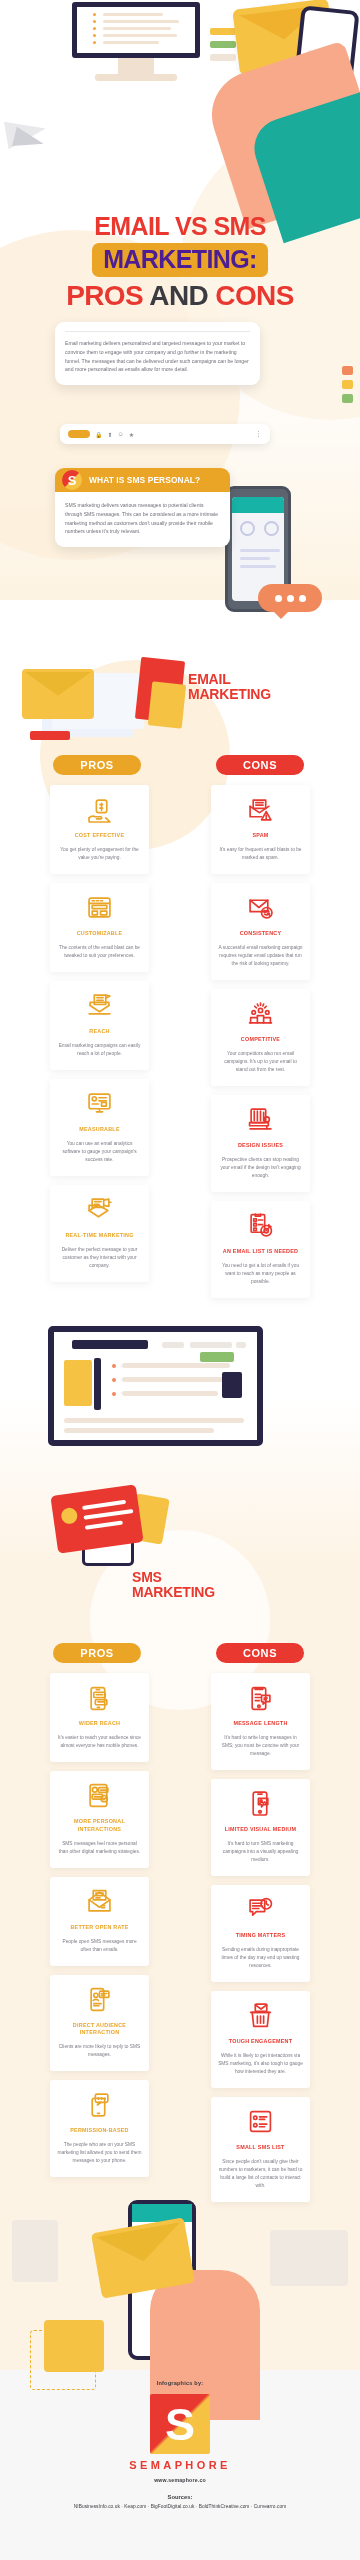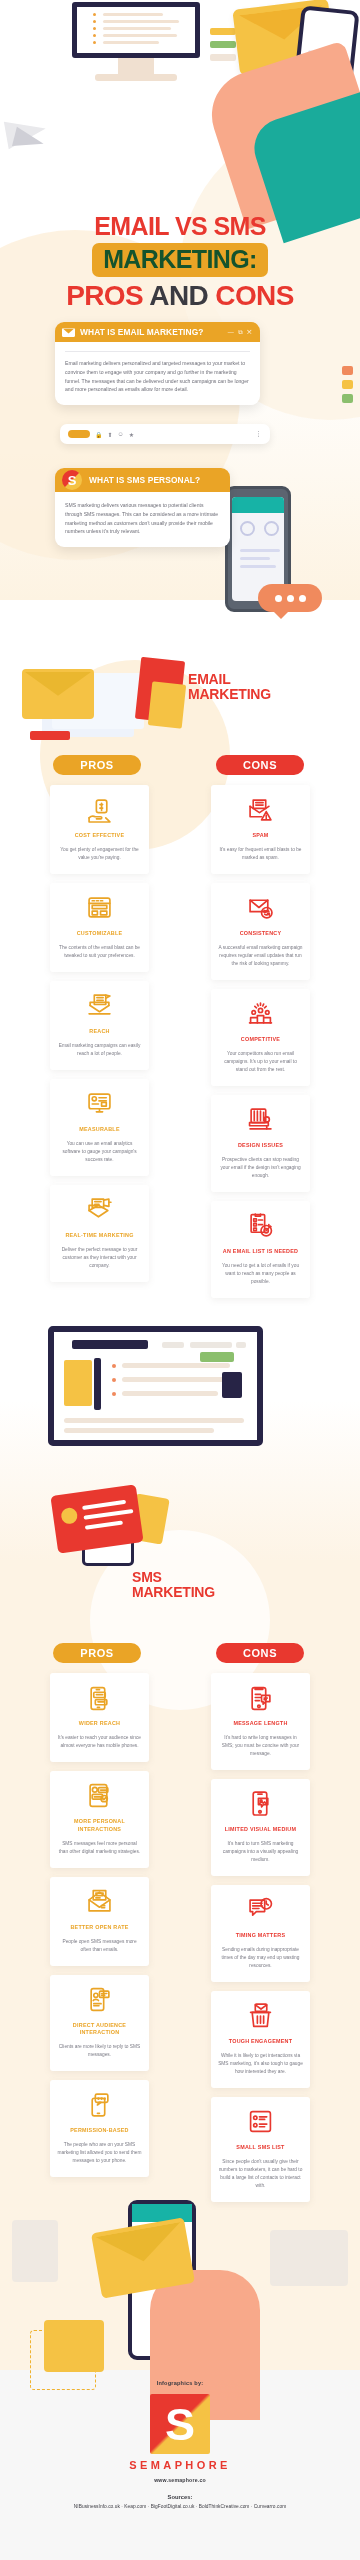--- a/index.html
+++ b/index.html
@@ -81,21 +81,21 @@
     transform: rotate(14deg);
   }
 
   
   .title-wrap { position:absolute; left:0; top:213px; width:360px; text-align:center; }
   .t-line1 {
     font-size: 25px; font-weight: 900; color:#e8382f; letter-spacing:-.6px; line-height:1.06;
   }
   .t-line2 {
     display:inline-block; margin-top:3px; padding:2px 11px 3px; background:#eaa426;
-    border-radius:7px; color:#14532d; font-size:25px; font-weight:900; letter-spacing:-.6px;
+    border-radius:7px; color:#4c1d95; font-size:25px; font-weight:900; letter-spacing:-.6px;
   }
   .t-line3 { margin-top:3px; font-size:28px; font-weight:900; letter-spacing:-.6px; color:#e8382f; }
   .t-line3 .dark { color:#3b3b42; }
 
   
   .defcard { position:absolute; border-radius:9px; overflow:hidden; box-shadow:0 4px 12px rgba(0,0,0,.10); background:#fff;}
   .defcard.email { left:55px; top:322px; width:205px; }
   .defcard.sms   { left:55px; top:468px; width:175px; }
   .def-head {
     display:flex; align-items:center; gap:5px; background:#eaa426; padding:5px 7px;
@@ -284,25 +284,20 @@
     <div class="t-line3"><span>PROS </span><span class="dark">AND </span><span>CONS</span></div>
   </div>
 
   <div class="mini-swatches">
     <i style="background:#f08a5d;"></i>
       <i style="background:#f5c244;"></i>
       <i style="background:#8bbf6d;"></i>
   </div>
 
   <div class="defcard email">
-    <div class="def-head">
-      <span class="env-ico"></span>
-      <span class="ttl">WHAT IS EMAIL MARKETING?</span>
-      <span class="win">— ⧉ ✕</span>
-    </div>
     <div class="def-body">
       <div class="def-rule"></div>
       <p>Email marketing delivers personalized and targeted messages to your market to convince them to engage with your company and go further in the marketing funnel. The messages that can be delivered under such campaigns can be longer and more personalized as emails allow for more detail.</p>
     </div>
   </div>
 
   <div class="browser-bar">
     <span class="pill"></span>
     <span class="bar-ico">🔒</span>
     <span class="bar-ico">⬆</span>

